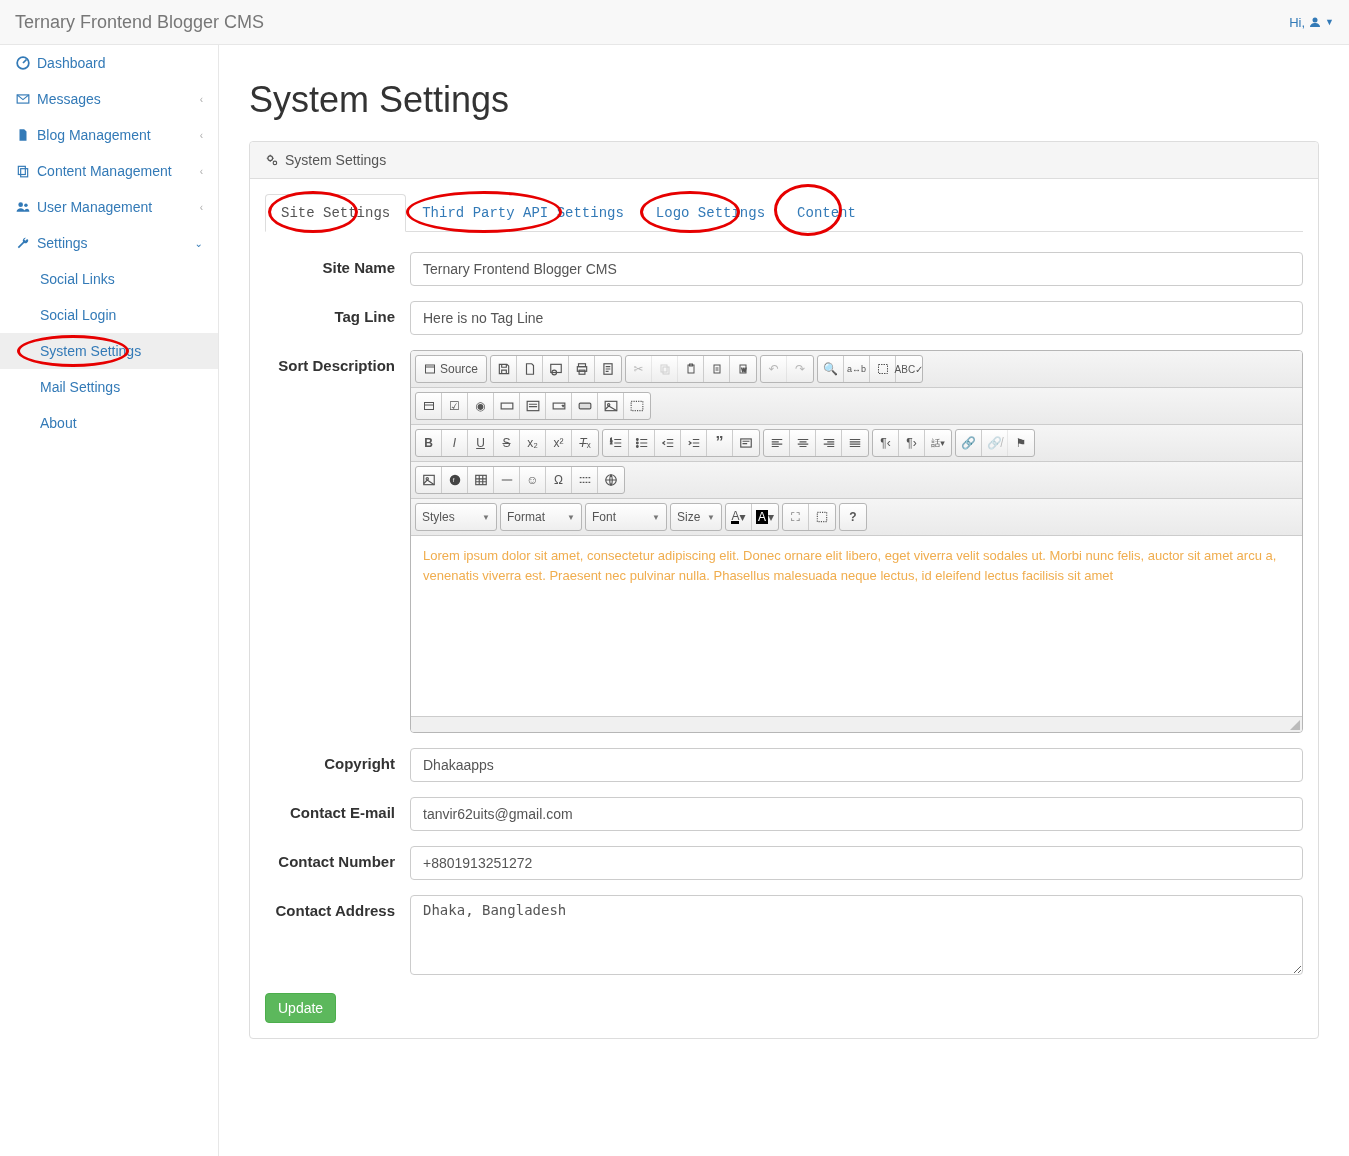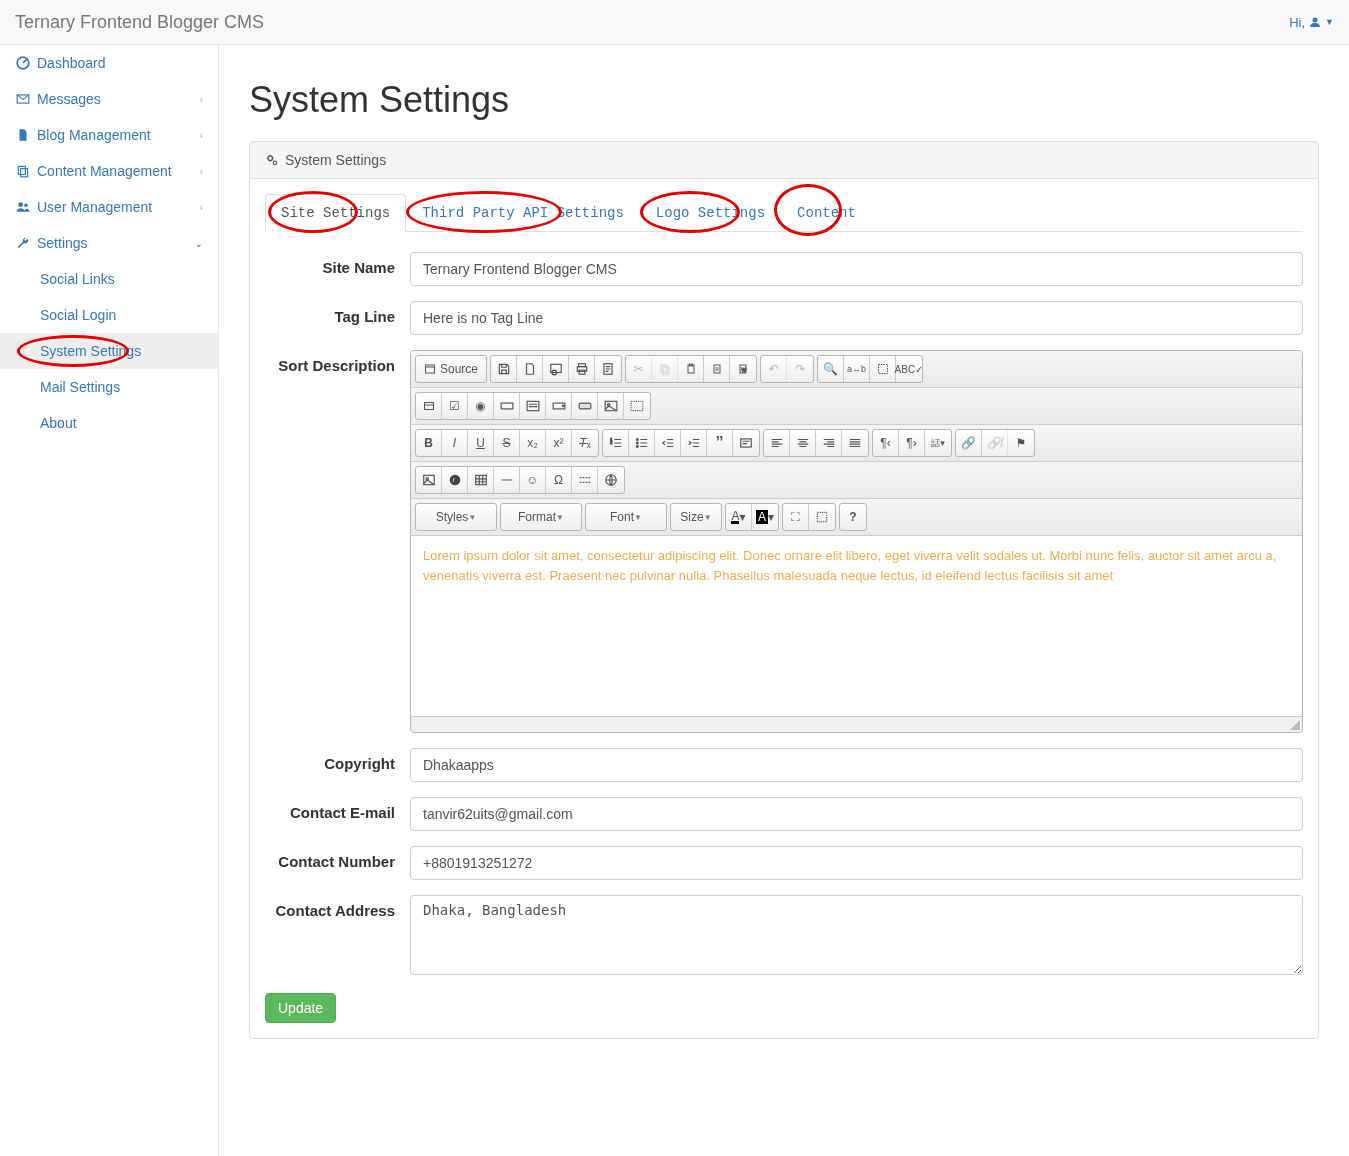--- a/index.html
+++ b/index.html
@@ -35,21 +35,21 @@
 .form-row .fld { flex: 1; }
 .form-control { width: 100%; padding: 6px 12px; border: 1px solid #ccc; border-radius: 4px; font-size: 14px; height: 34px; color: #555; background: #fff; }
 textarea.form-control { height: 80px; resize: both; }
 
 .editor { border: 1px solid #b6b6b6; border-radius: 4px; overflow: hidden; }
 .toolbar-row { display: flex; flex-wrap: wrap; gap: 3px; padding: 4px; background: linear-gradient(#f5f5f5,#eaeaea); border-bottom: 1px solid #ccc; }
 .tgroup { display: inline-flex; border: 1px solid #b6b6b6; border-radius: 3px; background: linear-gradient(#fff,#eee); overflow: hidden; }
 .tbtn { width: 26px; height: 26px; display: inline-flex; align-items: center; justify-content: center; border-right: 1px solid #ccc; font-size: 12px; font-family: Arial; cursor: default; color: #555; }
 .tbtn:last-child { border-right: none; }
 .tbtn.txt { width: auto; padding: 0 8px; gap: 4px; }
-.tbtn.sel { width: 80px; padding: 0 6px; }
+.tbtn.sel { width: 80px; justify-content: space-between; padding: 0 6px; }
 .tbtn.sel.small { width: 50px; }
 .tbtn .caret { font-size: 8px; color: #777; }
 .editor-content { padding: 10px 12px; min-height: 180px; background: #fff; font-size: 13px; line-height: 1.5; color: #f0ad4e; position: relative; }
 .editor-bottom { height: 16px; background: #f0f0f0; border-top: 1px solid #ccc; position: relative; }
 .resize-grip { position: absolute; right: 2px; bottom: 2px; width: 0; height: 0; border-style: solid; border-width: 0 0 10px 10px; border-color: transparent transparent #bbb transparent; }
 
 .btn-success { background: #5cb85c; border: 1px solid #4cae4c; color: #fff; padding: 6px 12px; border-radius: 4px; font-size: 14px; cursor: pointer; }
 
 .circle { position: absolute; border: 3px solid #e60000; border-radius: 50% / 50%; pointer-events: none; }
 

